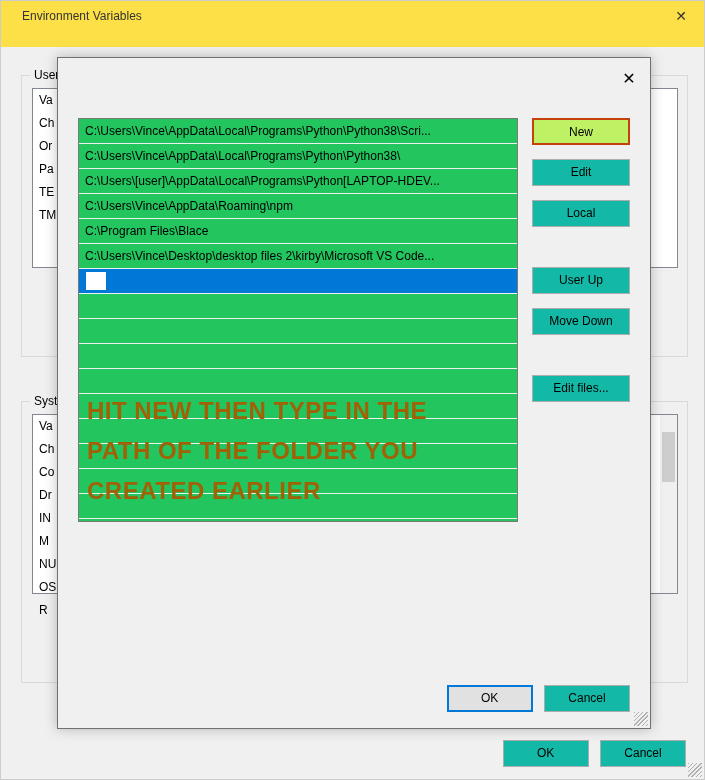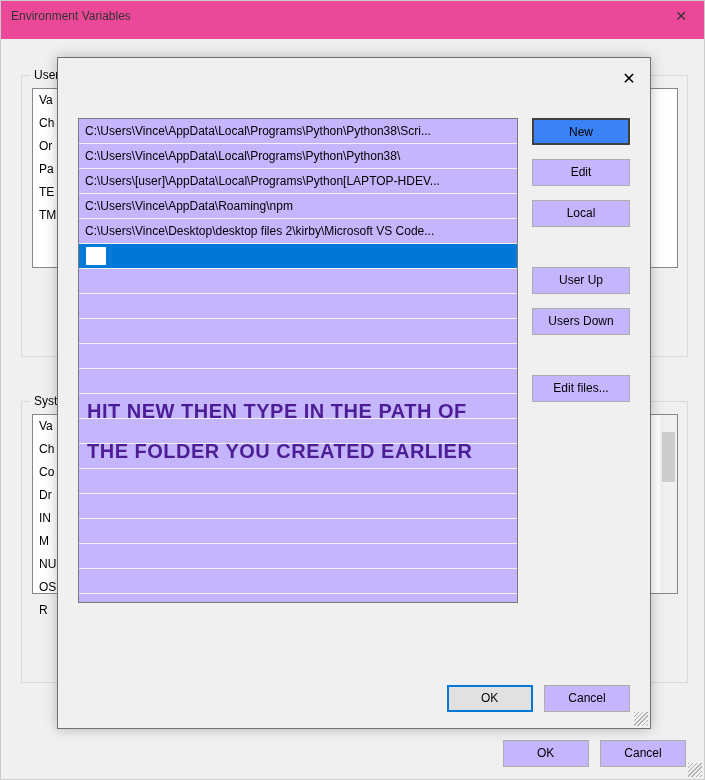--- a/index.html
+++ b/index.html
@@ -1,47 +1,47 @@
 <!DOCTYPE html>
 <html><head>
 <meta charset="utf-8">
 <style>
   html,body{margin:0;padding:0;font-family:"Segoe UI",Tahoma,sans-serif;font-size:12px;background:#fff;color:#000}
   .outer-win{position:relative;width:705px;height:780px;border:1px solid #ccc;box-sizing:border-box;background:#f0f0f0}
-  .outer-title{position:absolute;left:0;top:0;right:0;height:38px;line-height:30px;padding-left:10px;color:#333;background:#ec4899}
+  .outer-title{position:absolute;left:0;top:0;right:0;height:46px;line-height:30px;padding-left:21px;color:#333;background:#fde047}
   .outer-close{position:absolute;right:0;top:0;width:46px;height:30px;text-align:center;line-height:30px;font-size:14px;color:#333}
   
   .groupbox{position:absolute;border:1px solid #d9d9d9;background:#f0f0f0}
   .groupbox .legend{position:absolute;top:-8px;left:8px;background:#f0f0f0;padding:0 4px;color:#000}
   .gb1{left:20px;top:74px;width:665px;height:280px}
   .gb2{left:20px;top:400px;width:665px;height:280px}
   .back-listbox{position:absolute;left:10px;top:12px;width:644px;height:178px;background:#fff;border:1px solid #828790}
   .back-listbox.sys{height:178px}
   .back-listbox .row{height:23px;line-height:23px;padding-left:6px;border-bottom:0;color:#000;font-size:12px;white-space:nowrap;overflow:hidden}
   .vscroll{position:absolute;right:0;top:0;bottom:0;width:17px;background:#f0f0f0}
   .vscroll .thumb{position:absolute;left:2px;right:2px;top:17px;height:50px;background:#cdcdcd}
   
   .outer-btns{position:absolute;right:18px;bottom:12px}
-  .btn{display:inline-block;min-width:86px;height:27px;line-height:25px;text-align:center;border:1px solid #adadad;background:#c4b5fd;margin-left:8px;font-size:12px;padding:0 8px;box-sizing:border-box;vertical-align:middle}
+  .btn{display:inline-block;min-width:86px;height:27px;line-height:25px;text-align:center;border:1px solid #adadad;background:#14b8a6;margin-left:8px;font-size:12px;padding:0 8px;box-sizing:border-box;vertical-align:middle}
   .btn.primary{border:2px solid #0078d7;background:#e1e1e1;line-height:23px}
   
   .inner-win{position:absolute;left:56px;top:56px;width:592px;height:670px;background:#f0f0f0;border:1px solid #707070;box-shadow:0 0 12px rgba(0,0,0,.25)}
   .inner-close{position:absolute;right:6px;top:6px;width:30px;height:30px;text-align:center;line-height:30px;font-size:16px;color:#000}
-  .path-list{position:absolute;left:20px;top:60px;width:440px;height:485px;background:#c4b5fd;border:1px solid #7a7a7a;box-sizing:border-box}
+  .path-list{position:absolute;left:20px;top:60px;width:440px;height:404px;background:#22c55e;border:1px solid #7a7a7a;box-sizing:border-box}
   .path-row{height:24px;line-height:24px;padding:0 6px;border-bottom:1px solid #f0f0f0;font-size:12px;white-space:nowrap;overflow:hidden;text-overflow:ellipsis}
   .path-row.selected{background:#0078d7;color:#fff}
   .edit-cell{display:inline-block;width:20px;height:18px;margin:2px 4px 0 0;border:1px solid #0078d7;background:#fff;vertical-align:top}
   .side-btns{position:absolute;right:20px;top:60px;width:98px}
   .side-btns .btn{display:block;width:98px;margin:0 0 14px 0}
   .side-btns .gap{height:26px}
-  .side-btns .btn.highlight{border:2px solid #404040;background:#3b82f6}
+  .side-btns .btn.highlight{border:2px solid #c2410c;background:#bef264}
   .inner-bot-btns{position:absolute;right:20px;bottom:16px}
   .resize-grip{position:absolute;right:2px;bottom:2px;width:14px;height:14px;background:repeating-linear-gradient(135deg,#b0b0b0 0 1px,transparent 1px 3px)}
   
-  .anno{position:absolute;left:86px;top:390px;width:400px;font-family:Impact,"Arial Black",sans-serif;font-weight:700;color:#4c1d95;font-size:20px;line-height:40px;letter-spacing:.5px;pointer-events:none}
+  .anno{position:absolute;left:86px;top:390px;width:400px;font-family:Impact,"Arial Black",sans-serif;font-weight:700;color:#a16207;font-size:24px;line-height:40px;letter-spacing:.5px;pointer-events:none}
 </style>
 </head>
 <body>
 
 <div class="outer-win">
   <div class="outer-title">Environment Variables</div>
   <div class="outer-close">✕</div>
 
   <div class="groupbox gb1">
     <div class="legend">User</div>
@@ -80,20 +80,21 @@
   <div class="resize-grip"></div>
 
   <div class="inner-win">
     <div class="inner-close">✕</div>
 
     <div class="path-list">
       <div class="path-row">C:\Users\Vince\AppData\Local\Programs\Python\Python38\Scri...</div>
       <div class="path-row">C:\Users\Vince\AppData\Local\Programs\Python\Python38\</div>
       <div class="path-row">C:\Users\[user]\AppData\Local\Programs\Python[LAPTOP-HDEV...</div>
       <div class="path-row">C:\Users\Vince\AppData\Roaming\npm</div>
+      <div class="path-row">C:\Program Files\Blace</div>
       <div class="path-row">C:\Users\Vince\Desktop\desktop files 2\kirby\Microsoft VS Code...</div>
       <div class="path-row selected">
         <span class="edit-cell"></span>
       </div>
       <div class="path-row"></div>
       <div class="path-row"></div>
       <div class="path-row"></div>
       <div class="path-row"></div>
       <div class="path-row"></div>
       <div class="path-row"></div>
@@ -105,21 +106,21 @@
       <div class="path-row"></div>
       <div class="path-row"></div>
     </div>
 
     <div class="side-btns">
       <span class="btn highlight">New</span>
       <span class="btn">Edit</span>
       <span class="btn">Local</span>
       <div class="gap"></div>
       <span class="btn">User Up</span>
-      <span class="btn">Users Down</span>
+      <span class="btn">Move Down</span>
       <div class="gap"></div>
       <span class="btn">Edit files...</span>
     </div>
 
     <div class="inner-bot-btns">
       <span class="btn primary">OK</span>
       <span class="btn">Cancel</span>
     </div>
     <div class="resize-grip"></div>
   </div>

